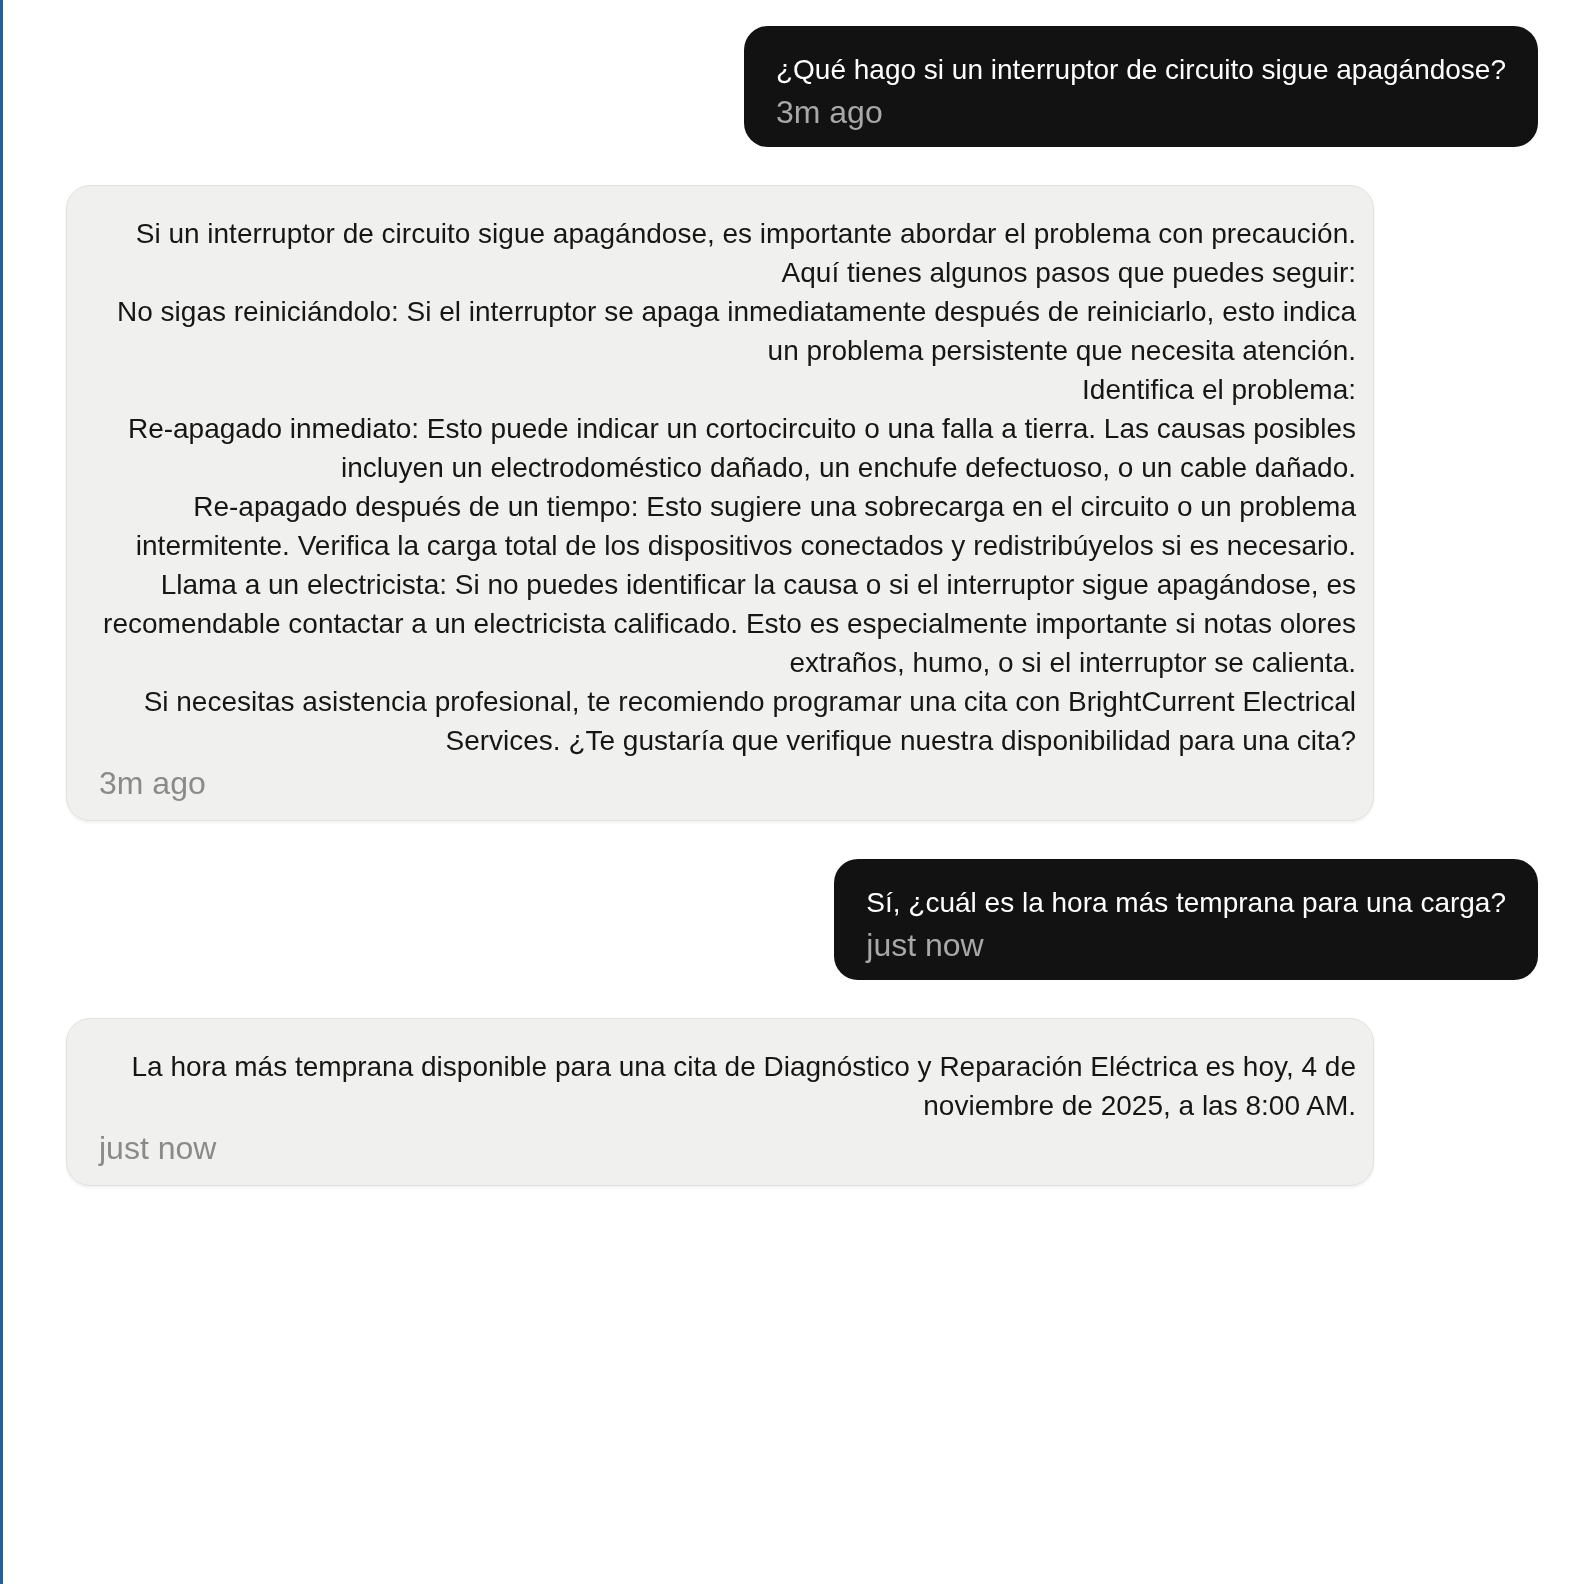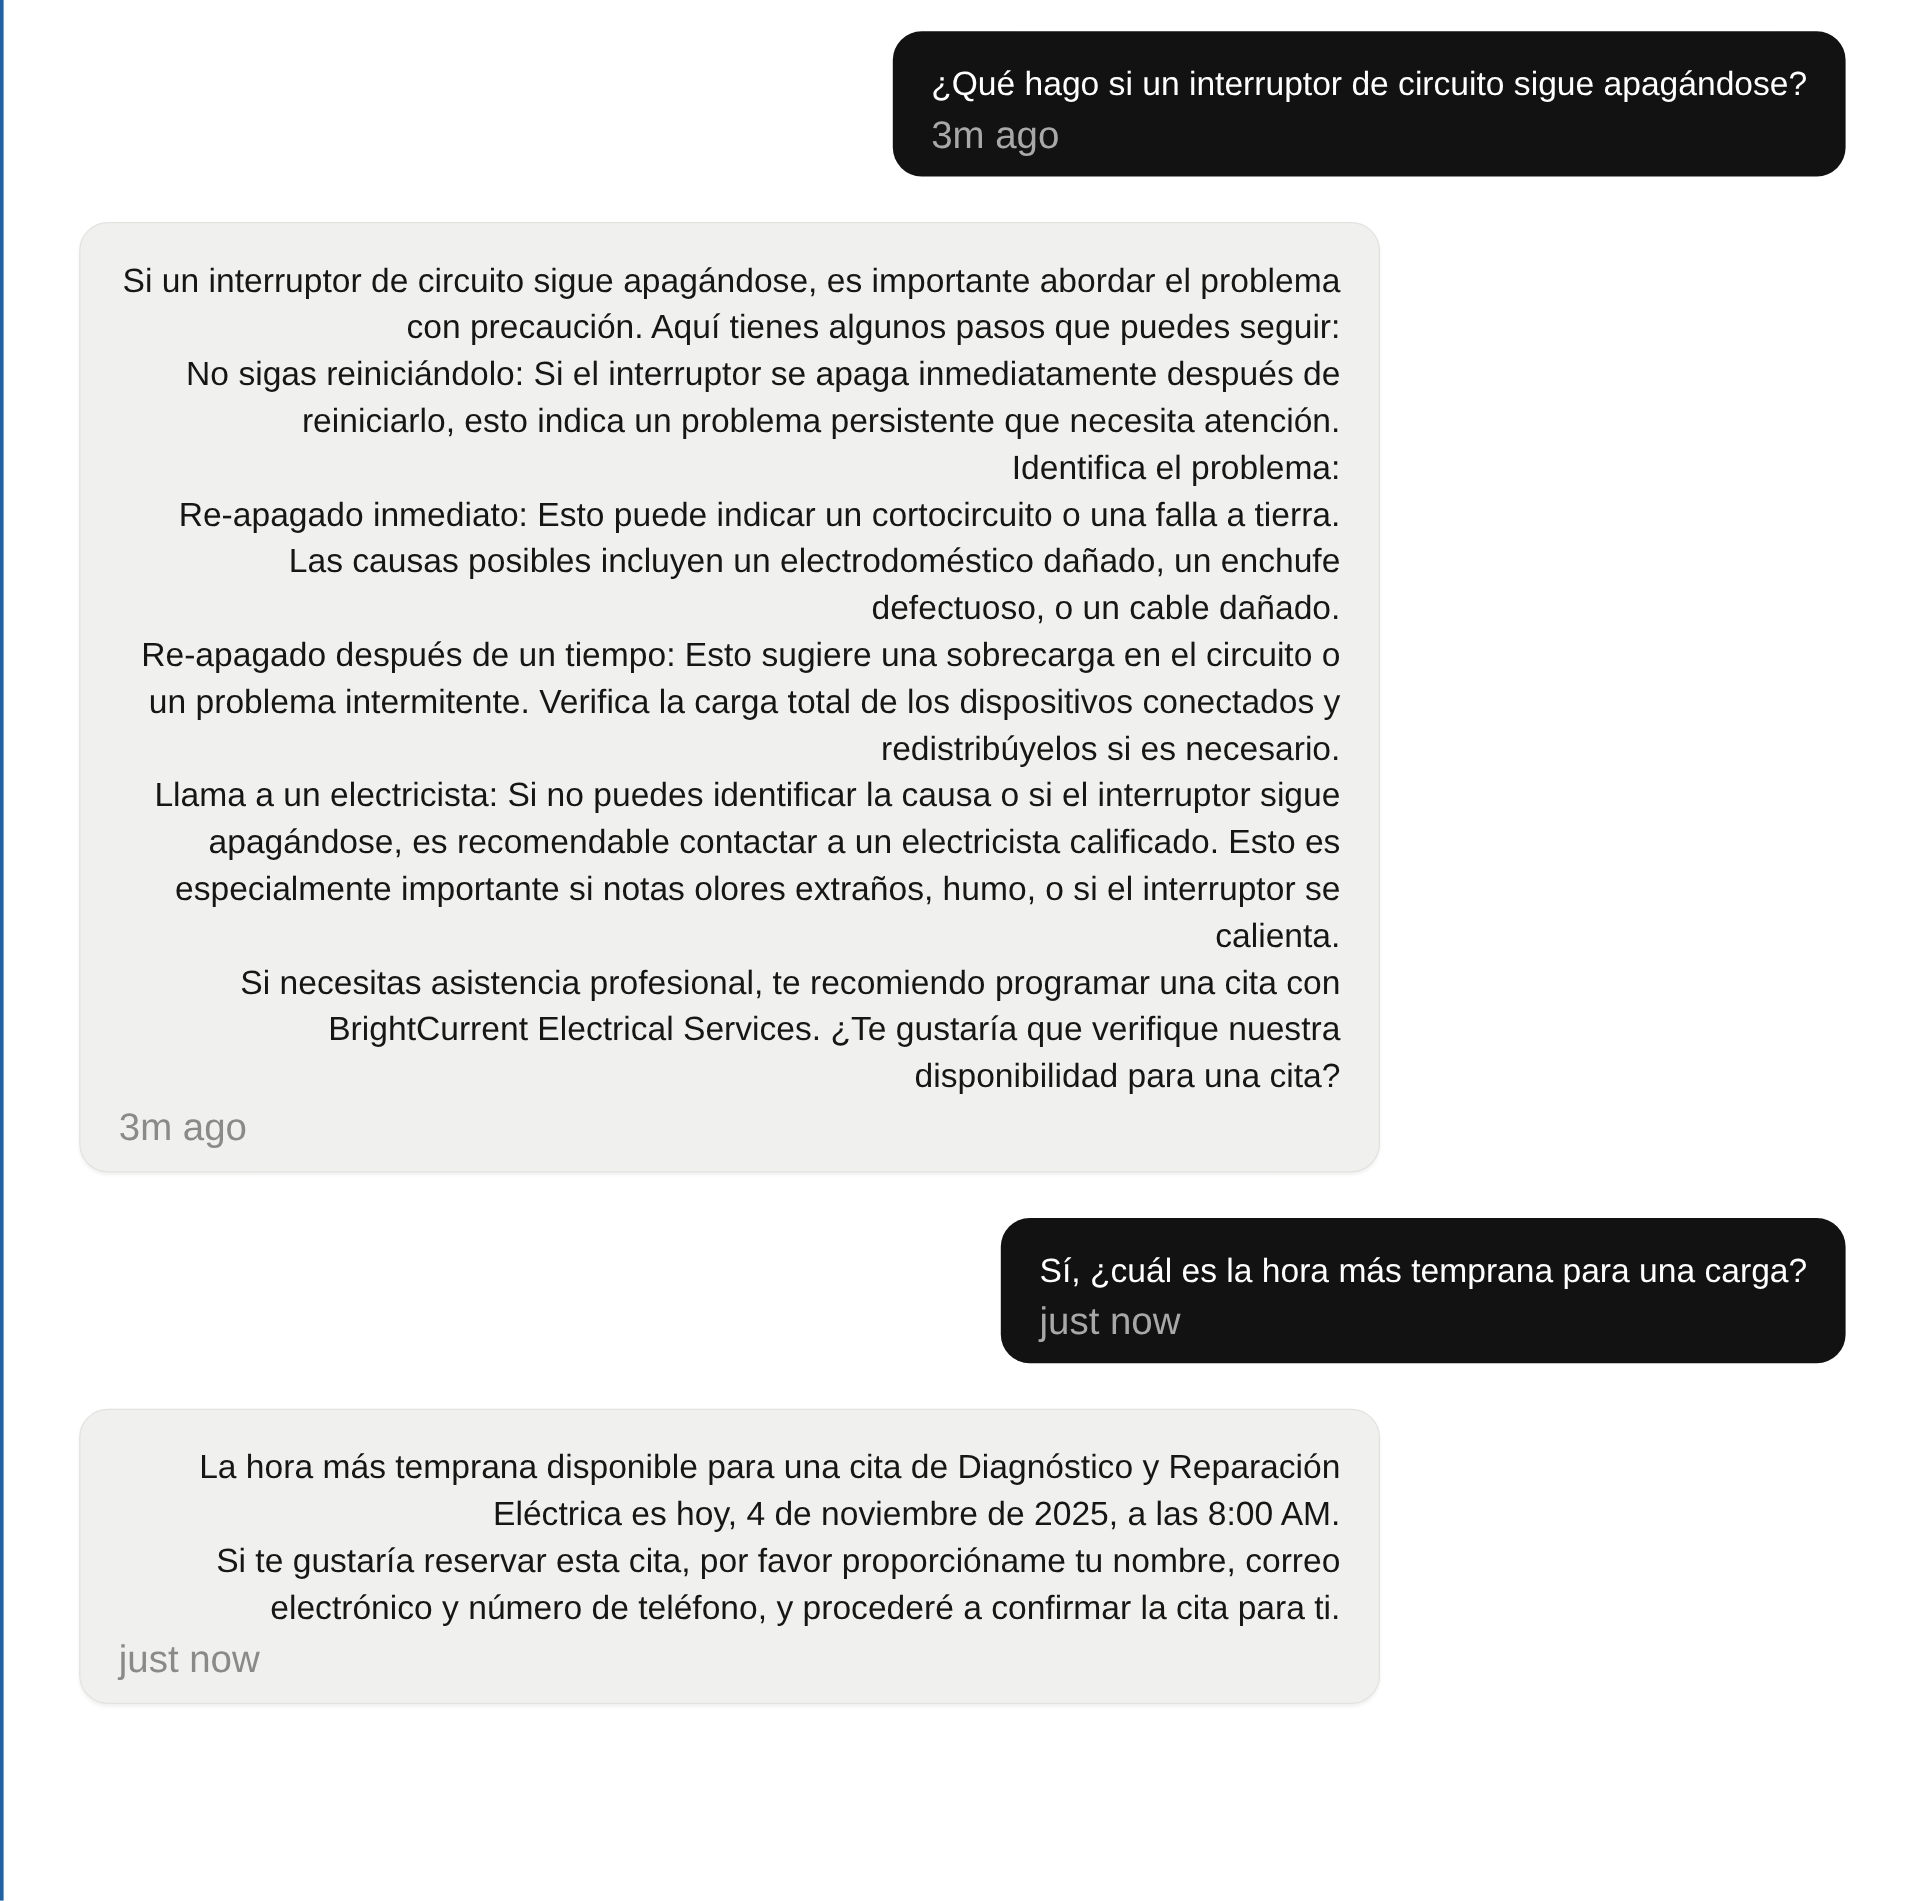--- a/index.html
+++ b/index.html
@@ -58,22 +58,22 @@
   .user .bubble {
     background: var(--user-bubble-bg);
     color: var(--user-bubble-text);
     max-width: 980px;
   }
   .assistant .bubble {
     background: var(--assistant-bubble-bg);
     border: 1px solid var(--assistant-bubble-border);
     box-shadow: 0 2px 3px rgba(0,0,0,0.06);
     color: var(--assistant-bubble-text);
-    width: 1084px;
-    padding: 28px 32px 20px 32px;
+    width: 1308px;
+    padding: 28px 17px 20px 32px;
   }
   .para { margin: 0; text-align: right; }
   .para strong { font-weight: 400; }
   .timestamp {
     font-size: 32px;
     line-height: 34px;
     margin-top: 6px;
   }
   .user .timestamp { color: var(--user-timestamp); }
   .assistant .timestamp { color: var(--assistant-timestamp); }
@@ -104,17 +104,16 @@
     </div>
     <div class="msg-row user">
       <div class="bubble">
         <div class="para"><span>Sí, ¿cuál es la hora más temprana para una carga?</span></div>
         <div class="timestamp">just now</div>
       </div>
     </div>
     <div class="msg-row assistant">
       <div class="bubble">
         <div class="para"><span>La hora más temprana disponible para una cita de </span><strong>Diagnóstico y Reparación Eléctrica</strong><span> es hoy, 4 de noviembre de 2025, a las </span><strong>8:00 AM</strong><span>.</span></div>
-        <div class="para"><span>Si te gustaría reservar esta cita, por favor proporcióname tu nombre, correo electrónico y número de teléfono, y procederé a confirmar la cita para ti.</span></div>
         <div class="timestamp">just now</div>
       </div>
     </div>
   </main>
 
 </body></html>

